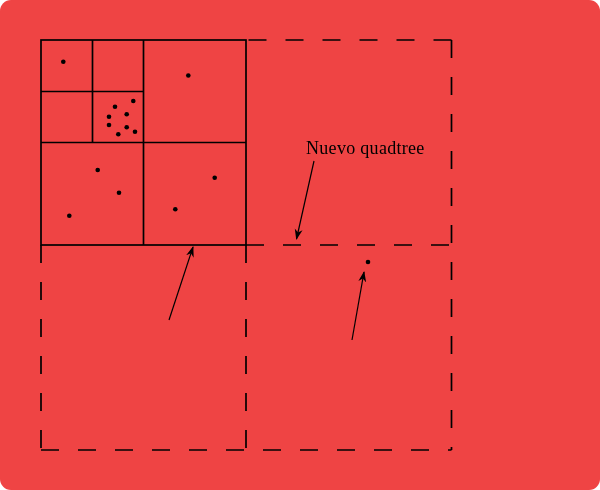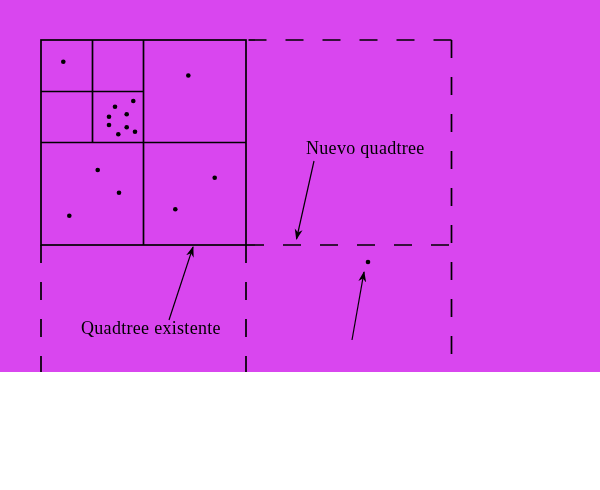--- a/index.html
+++ b/index.html
@@ -3,24 +3,25 @@
 <meta charset="utf-8">
 <style>
   html, body {
     margin: 0;
     padding: 0;
     background: #ffffff;
   }
   #canvas {
     position: relative;
     width: 600px;
-    height: 372px;
-    background: #d946ef;
+    height: 490px;
+    background: #ef4444;
     overflow: hidden;
     font-family: "Liberation Serif", "DejaVu Serif", serif;
+    border-radius: 11px;
   }
   #diagram-svg {
     position: absolute;
     left: 0;
     top: 0;
   }
   .solid-line {
     stroke: #000000;
     stroke-width: 1.7;
     fill: none;
@@ -104,16 +105,15 @@
 
     <g>
       <line x1="314" y1="161" x2="296.5" y2="239" class="arrow-line" marker-end="url(#arrowhead)"></line>
       <line x1="169" y1="320" x2="193" y2="247" class="arrow-line" marker-end="url(#arrowhead)"></line>
       <line x1="352" y1="340" x2="364" y2="272" class="arrow-line" marker-end="url(#arrowhead)"></line>
     </g>
   </svg>
 
   <div class="lbl" id="lbl-nuevo">Nuevo quadtree</div>
 
-  <div class="lbl" id="lbl-existente">Quadtree existente</div>
 
 
 </div>
 
 </body></html>

